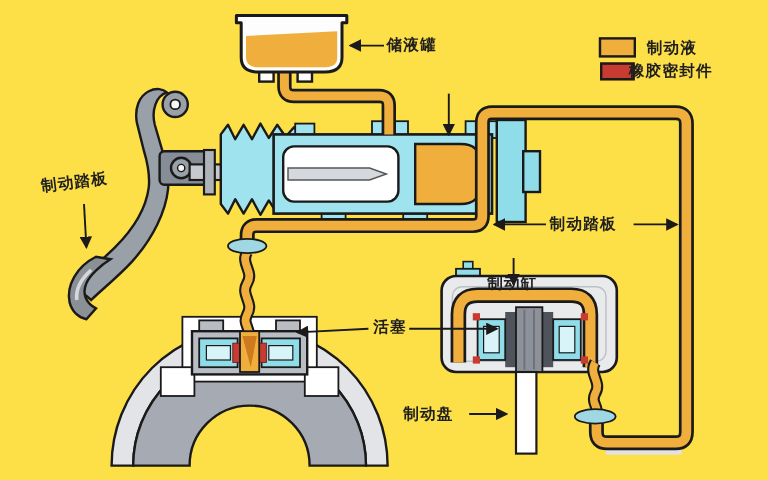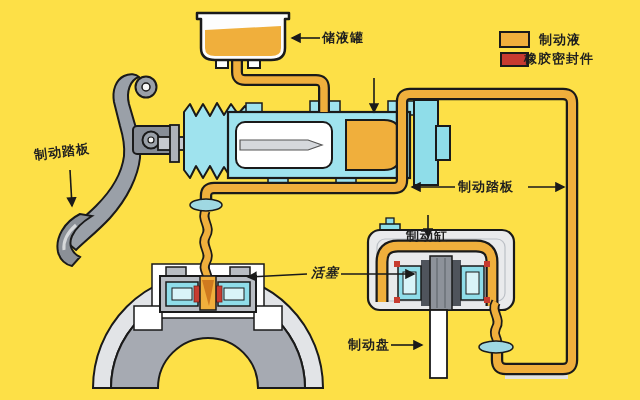--- a/index.html
+++ b/index.html
@@ -152,22 +152,22 @@
     <line x1="307" y1="274" x2="248" y2="277" marker-end="url(#arr)"></line>
     <line x1="341" y1="274" x2="414" y2="274" marker-end="url(#arr)"></line>
     <line x1="391" y1="345" x2="422" y2="345" marker-end="url(#arr)"></line>
   </g>
 </svg>
 
 <div class="lbl" style="left:322px;top:31px;">储液罐</div>
 <div class="lbl lbl-pedal" style="left:34px;top:145px;">制动踏板</div>
 <div class="lbl" style="left:458px;top:180px;">制动踏板</div>
 <div class="lbl" style="left:406px;top:198px;margin-top:31px;">制动缸</div>
-<div class="lbl" style="left:311px;top:266px;font-style:italic;">活塞</div>
-<div class="lbl" style="left:348px;top:338px;">制动盘</div>
+<div class="lbl" style="left:311px;top:266px;">活塞</div>
+<div class="lbl" style="left:336px;top:338px;">制动盘</div>
 
 <div>
   <div class="legend-swatch sw-fluid"></div>
   <div class="lbl" style="left:539px;top:33px;">制动液</div>
   <div class="legend-swatch sw-seal"></div>
   <div class="lbl" style="left:524px;top:52px;">橡胶密封件</div>
 </div>
 
 </div>
 

